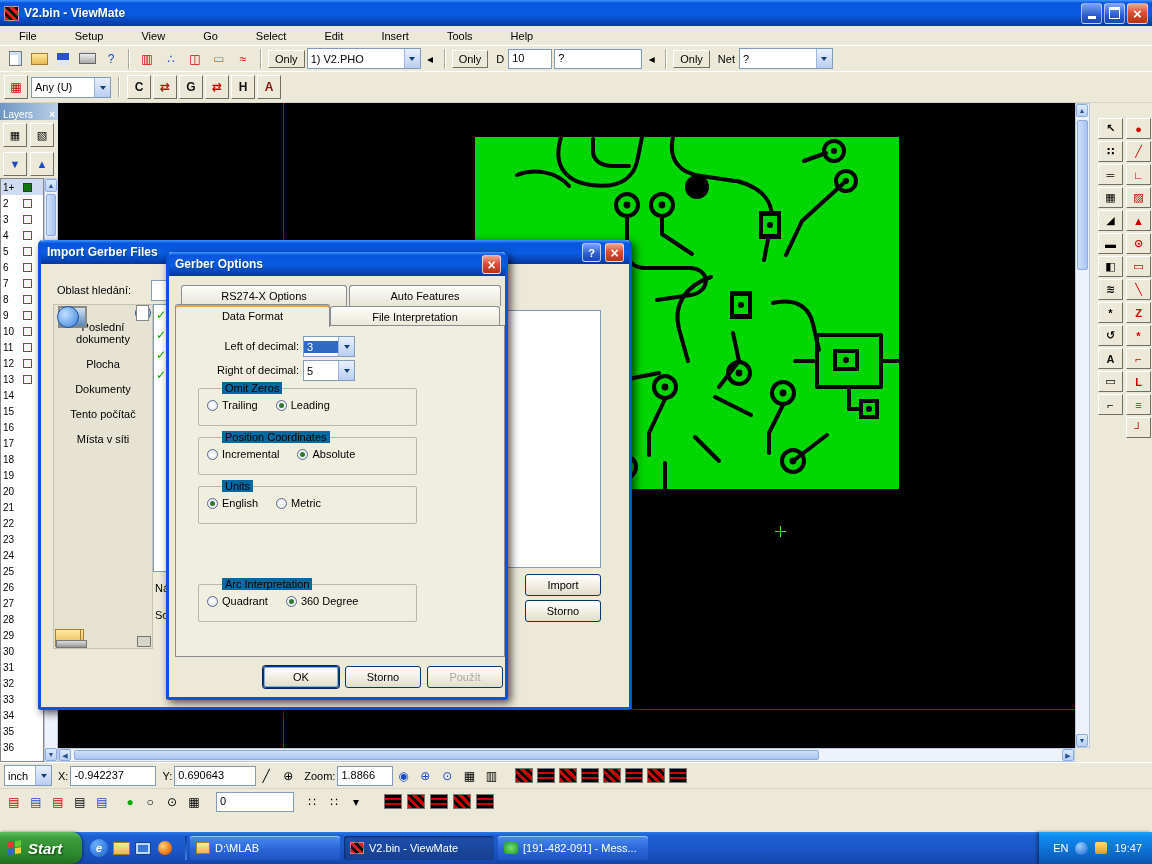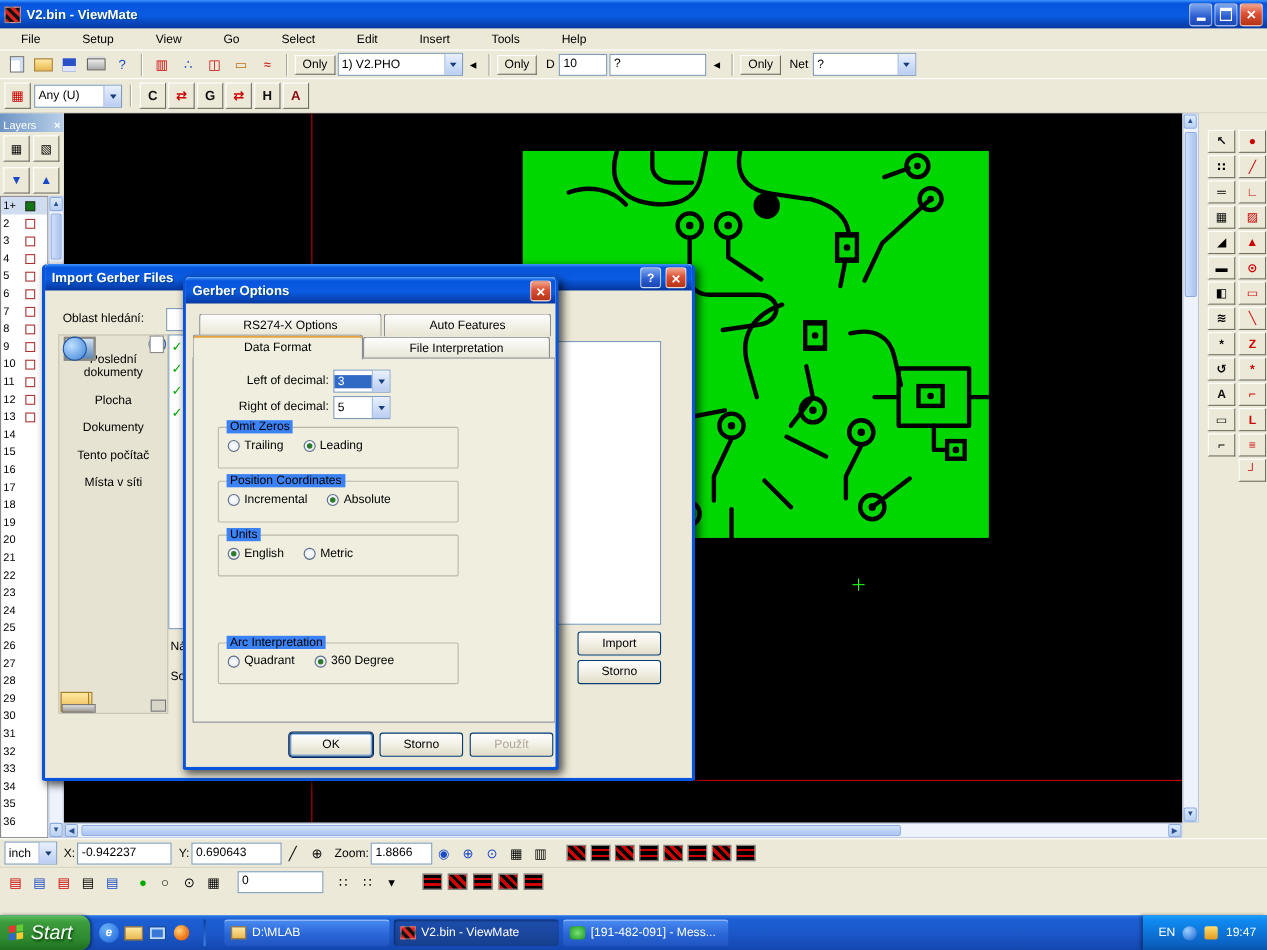--- a/index.html
+++ b/index.html
@@ -97,32 +97,32 @@
   .sgroup{display:flex;align-items:center;gap:2px}
   .sicon{width:20px;height:18px;display:flex;align-items:center;justify-content:center;font-size:12px;border:1px solid transparent}
   .pat{width:18px;height:15px;border:1px solid #777;background:repeating-linear-gradient(45deg,#c00 0 3px,#000 3px 6px)}
   .pat2{width:18px;height:15px;border:1px solid #777;background:repeating-linear-gradient(0deg,#000 0 3px,#c00 3px 5px)}
 
   
   #taskbar{left:0;top:832px;width:1152px;height:32px;display:flex;align-items:center;
     background:linear-gradient(180deg,#2a7ae8 0%,#1c5fd2 12%,#1b57c8 55%,#1246ad 100%)}
   #start-btn{height:32px;width:82px;display:flex;align-items:center;gap:5px;padding:0 12px 0 8px;border-radius:0 10px 10px 0;
     background:linear-gradient(180deg,#5fbf5f 0%,#3c9d3c 20%,#2d882d 70%,#1e6e1e 100%);box-shadow:1px 0 3px #0007;color:#fff}
-  #start-btn .start-label{font-size:18px;font-weight:normal;font-style:italic;text-shadow:1px 1px 2px #044004}
+  #start-btn .start-label{font-size:15px;font-weight:bold;font-style:italic;text-shadow:1px 1px 2px #044004}
   .flag{width:15px;height:14px;display:grid;grid-template-columns:6px 6px;grid-template-rows:6px 6px;gap:1px;transform:skewY(-8deg)}
   .flag span{display:block}
   .flag .f1{background:#e33}.flag .f2{background:#6c3}.flag .f3{background:#36c}.flag .f4{background:#fc3}
   #quick-launch{display:flex;align-items:center;gap:4px;padding:0 8px}
   .qbtn{width:18px;height:18px;display:flex;align-items:center;justify-content:center;color:#fff;font-weight:bold;font-style:italic}
   .q-ie{border-radius:50%;background:radial-gradient(circle at 35% 30%,#6ab0f8,#1a64d8)}
   .q-folder::before{content:"";width:15px;height:11px;background:linear-gradient(#ffe9a0,#e8b850);border:1px solid #a97c28}
   .q-desk::before{content:"";width:14px;height:11px;background:#3a78d8;border:1px solid #16428a;box-shadow:inset 0 0 0 2px #bcd8f8}
   .q-ff::before{content:"";width:14px;height:14px;border-radius:50%;background:radial-gradient(circle at 35% 35%,#ffd27a,#f07818 60%,#c85008)}
   .tb-sep{width:2px;height:24px;background:linear-gradient(#0b3d98,#3f83e8);margin:0 3px}
-  #task-buttons{display:flex;align-items:center;gap:4px;margin-left:14px}
+  #task-buttons{display:flex;align-items:center;gap:4px;}
   .task{width:150px;height:24px;display:flex;align-items:center;gap:5px;padding:0 6px;border-radius:3px;color:#fff;
     background:linear-gradient(#4a8cf2,#2a66d8 55%,#2055c0);box-shadow:inset 0 1px 0 #9cc0f8;white-space:nowrap;overflow:hidden}
   .task.active{background:linear-gradient(#16складка,#163f8e) #1b4aa8;background:linear-gradient(#1e4fae,#163f8e);box-shadow:inset 1px 1px 2px #0a2a6a}
   .ticon{width:14px;height:12px;flex:0 0 auto}
   .t-folder .ticon{background:linear-gradient(#ffe9a0,#e8b850);border:1px solid #a97c28}
   .t-vm .ticon{background:repeating-linear-gradient(45deg,#d22 0 3px,#111 3px 6px);border:1px solid #fff6}
   .t-msg .ticon{border-radius:3px;background:radial-gradient(#7ae07a,#1a9a1a)}
   #tray{margin-left:auto;height:32px;display:flex;align-items:center;gap:7px;padding:0 10px 0 14px;color:#fff;
     background:linear-gradient(180deg,#1aa0f8 0%,#0f8af0 15%,#0b63c4 80%,#0952a8 100%);box-shadow:-2px 0 3px #0006}
   .tr-msn{width:13px;height:13px;border-radius:50%;background:radial-gradient(circle at 35% 30%,#9ad0ff,#1560d0)}
@@ -163,21 +163,21 @@
   .fcheck{height:20px;display:flex;align-items:center;padding-left:2px;color:#0a0;font-weight:bold;font-size:12px}
 
   
   #gerber-dialog{left:166px;top:252px;width:342px;height:448px;z-index:20}
   .tab{position:absolute;display:flex;align-items:center;justify-content:center;height:21px;
     border:1px solid #898c95;border-bottom:none;border-radius:3px 3px 0 0;background:linear-gradient(#fdfdfb,#e8e5d4)}
   .tab.active{background:#f0eedf;height:23px;z-index:4;box-shadow:inset 0 2px 0 #e8a33d}
   #tabpane{position:absolute;left:6px;top:73px;width:330px;height:332px;background:#f0eedf;border:1px solid #898c95;z-index:2}
   .flabel{position:absolute;left:8px;width:122px;text-align:right}
   .grp{position:absolute;left:29px;width:219px;height:38px;border:1px solid #bcb8a8;border-radius:2px;z-index:3}
-  .grp .legend{position:absolute;top:-7px;left:7px;background:#3b82f6;padding:0 3px}
+  .grp .legend{position:absolute;top:-7px;left:23px;background:#0369a1;padding:0 3px}
   .grp .opts{position:absolute;left:0;top:10px;width:100%;display:flex;padding:0 8px;gap:18px}
   .grp.tight .opts{gap:9px}
   .radio{display:flex;align-items:center;gap:4px;white-space:nowrap}
   .rb{width:11px;height:11px;border-radius:50%;background:radial-gradient(#fff,#e0e4ec);border:1px solid #5a6a8a;display:flex;align-items:center;justify-content:center}
   .radio.checked .rb::after{content:"";width:5px;height:5px;border-radius:50%;background:#2c7a2c}
   .gcombo{position:absolute;left:134px;width:52px;z-index:3}
 
   
   #pcb{position:absolute;left:417px;top:34px;width:424px;height:352px}
 </style>

